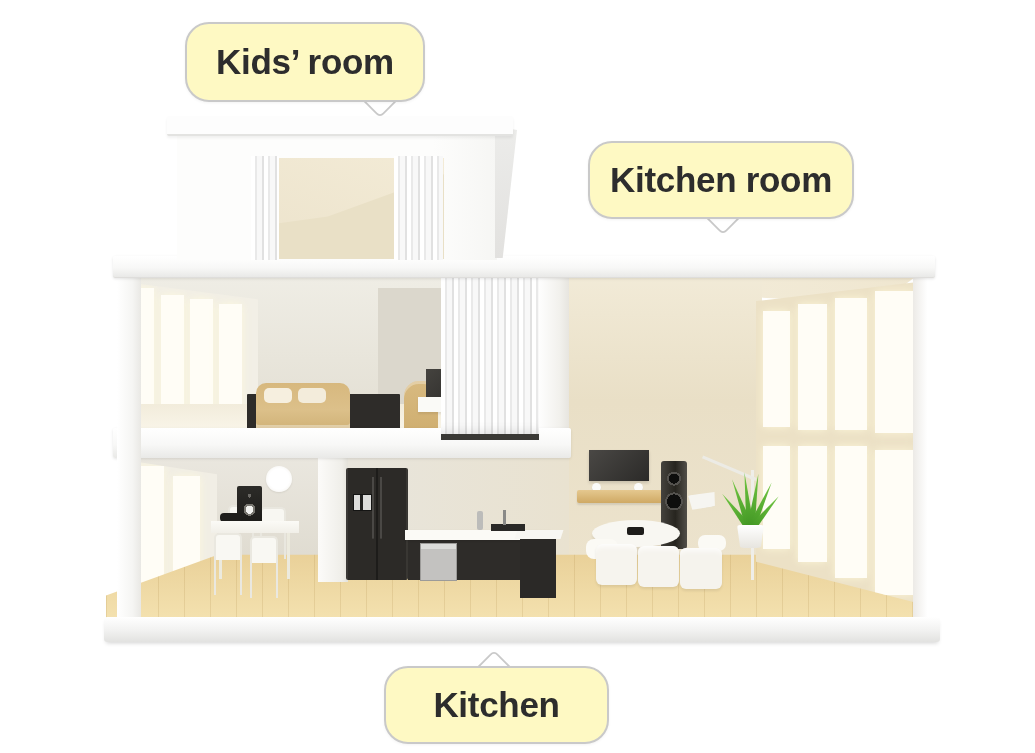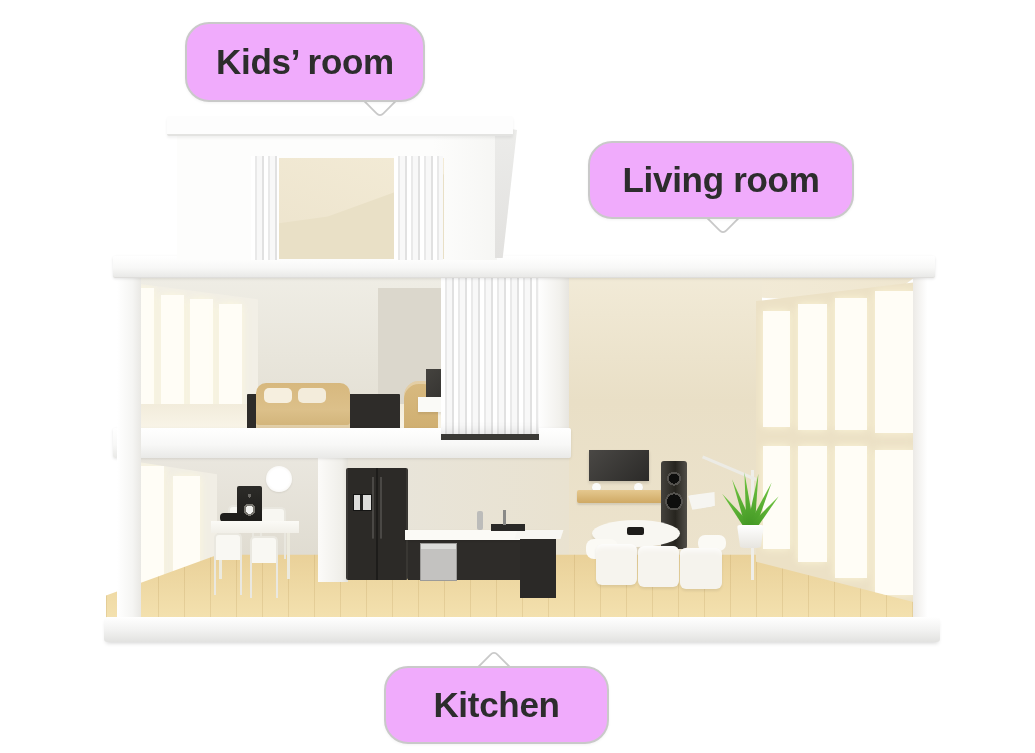--- a/index.html
+++ b/index.html
@@ -2,21 +2,21 @@
 <html><head>
 <meta charset="utf-8">
 <style>
   html,body{margin:0;padding:0;background:#ffffff;}
   .scene{position:relative;width:1035px;height:753px;background:#fff;overflow:hidden;
          font-family:"Liberation Sans",sans-serif;}
   .abs{position:absolute;}
 
   
   .bubble{position:absolute;z-index:30;}
-  .bubble-body{position:relative;z-index:1;background:#f0abfc;border:2px solid #c9c9c9;
+  .bubble-body{position:relative;z-index:1;background:#fef9c3;border:2px solid #c9c9c9;
     border-radius:24px;display:flex;align-items:center;justify-content:center;
     box-shadow:0 1px 3px rgba(0,0,0,0.05);}
   .bubble-text{font-size:35px;font-weight:600;color:#2d2d2d;letter-spacing:-0.3px;white-space:nowrap;}
   .tail{position:absolute;width:24px;height:24px;background:#fff;transform:rotate(45deg);z-index:0;}
   .tail-down{border:solid #c9c9c9;border-width:0 2px 2px 0;border-radius:0 0 6px 0;bottom:-11px;}
   .tail-up{border:solid #c9c9c9;border-width:2px 0 0 2px;border-radius:6px 0 0 0;top:-11px;}
 
   
   .white-slab{background:linear-gradient(180deg,#ffffff 0%,#f8f8f7 55%,#e9e9e7 100%);
     border-radius:2px;box-shadow:0 1px 3px rgba(0,0,0,0.10);}
@@ -213,21 +213,21 @@
   <div class="bubble" style="left:185px;top:22px;">
     <div class="tail tail-down" style="left:182px;"></div>
     <div class="bubble-body" style="width:236px;height:76px;">
       <span class="bubble-text">Kids’ room</span>
     </div>
   </div>
 
   <div class="bubble" style="left:588px;top:141px;">
     <div class="tail tail-down" style="left:122px;"></div>
     <div class="bubble-body" style="width:262px;height:74px;">
-      <span class="bubble-text">Living room</span>
+      <span class="bubble-text">Kitchen room</span>
     </div>
   </div>
 
   <div class="bubble" style="left:352px;top:666px;margin-left:32px;">
     <div class="tail tail-up" style="left:97px;"></div>
     <div class="bubble-body" style="width:221px;height:74px;">
       <span class="bubble-text">Kitchen</span>
     </div>
   </div>
 

